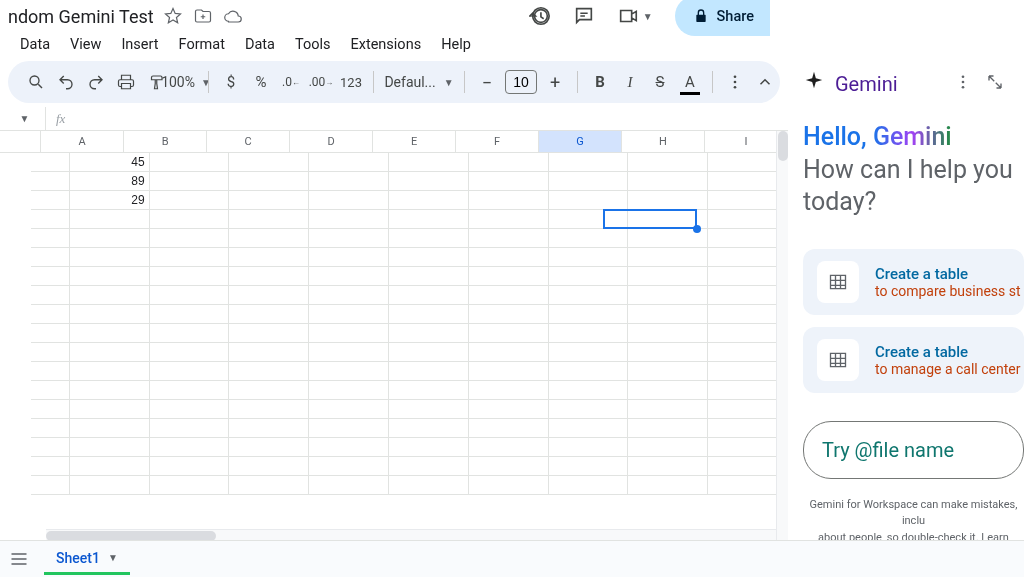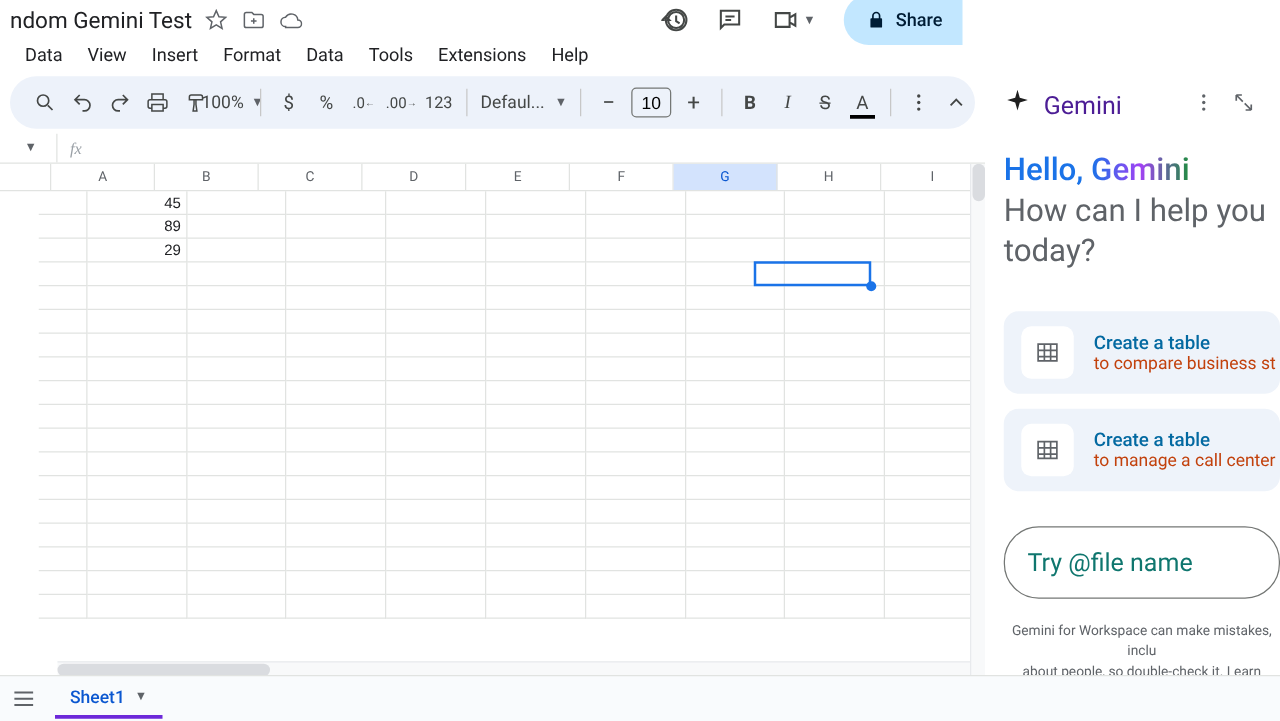--- a/index.html
+++ b/index.html
@@ -35,21 +35,21 @@
 .cell { width: 93px; border-right: 1px solid #e1e3e1; border-bottom: 1px solid #e1e3e1; font-size: 12px; padding: 0 4px; display:flex; align-items:center; justify-content:flex-end; font-family: Arial, sans-serif; }
 .sel-outline { position:absolute; border: 2px solid #1a73e8; pointer-events:none; }
 .sel-handle { position:absolute; width:8px; height:8px; background:#1a73e8; border-radius:50%; }
 .scroll-right { position:absolute; right:0; top:0; width:12px; height:100%; background: #f8f9fa; border-left: 1px solid #e8eaed; }
 .scroll-right .thumb { position:absolute; top:0; left:1px; width:10px; height:30px; background:#dadce0; border-radius: 5px;}
 .scroll-bottom { position:absolute; left:46px; right:12px; bottom:0; height:12px; background:#f8f9fa; border-top:1px solid #e8eaed;}
 .scroll-bottom .thumb { position:absolute; left:0; top:1px; height:10px; width:170px; background:#dadce0; border-radius:5px; }
 
 .tabbar { position:absolute; bottom:0; left:0; right:0; height: 37px; border-top: 1px solid #e1e3e1; display:flex; align-items:center; background:#f9fbfd; padding: 0 4px; gap: 10px;}
 .alltabs { display:flex; align-items:center; justify-content:center; width:30px; height:30px; color:#5f6368;}
-.sheet-tab { color: #0b57d0; font-size:14px; font-weight:500; padding: 6px 12px; border-bottom: 3px solid #6d28d9; display:flex; align-items:center; gap:8px;}
+.sheet-tab { color: #0b57d0; font-size:14px; font-weight:500; padding: 6px 12px; border-bottom: 3px solid #22c55e; display:flex; align-items:center; gap:8px;}
 
 .gemini-panel { position:absolute; right:0; top:60px; bottom:0; width:236px; background:#fff; border-left: 1px solid #fff; padding: 10px 0 0 14px; }
 .gemini-head { display:flex; align-items:center; gap: 10px; font-size: 20px; font-weight:400; color:#4c1d95; padding-right: 20px;}
 .gemini-head .gh-actions { margin-left:auto; display:flex; gap: 14px; color:#5f6368;}
 .greet { margin-top: 24px; font-size: 25px; line-height: 1.3; font-weight: 400; color:#5f6368;}
 .greet .hello { color:#1a73e8; font-weight: 500;}
 .greet .name { background: linear-gradient(90deg, #1a73e8, #a142f4, #1e8e3e); -webkit-background-clip: text; background-clip:text; color: transparent; font-weight:500;}
 .sugg { margin-top: 30px; display:flex; flex-direction:column; gap:12px; }
 .card { background:#eef3fa; border-radius: 12px; padding: 12px 14px; display:flex; gap: 16px; align-items:center; overflow:hidden; white-space:nowrap;}
 .card-icon { width:42px; height:42px; background:#fff; border-radius:8px; display:flex; align-items:center; justify-content:center; color:#5f6368; flex-shrink:0;}

